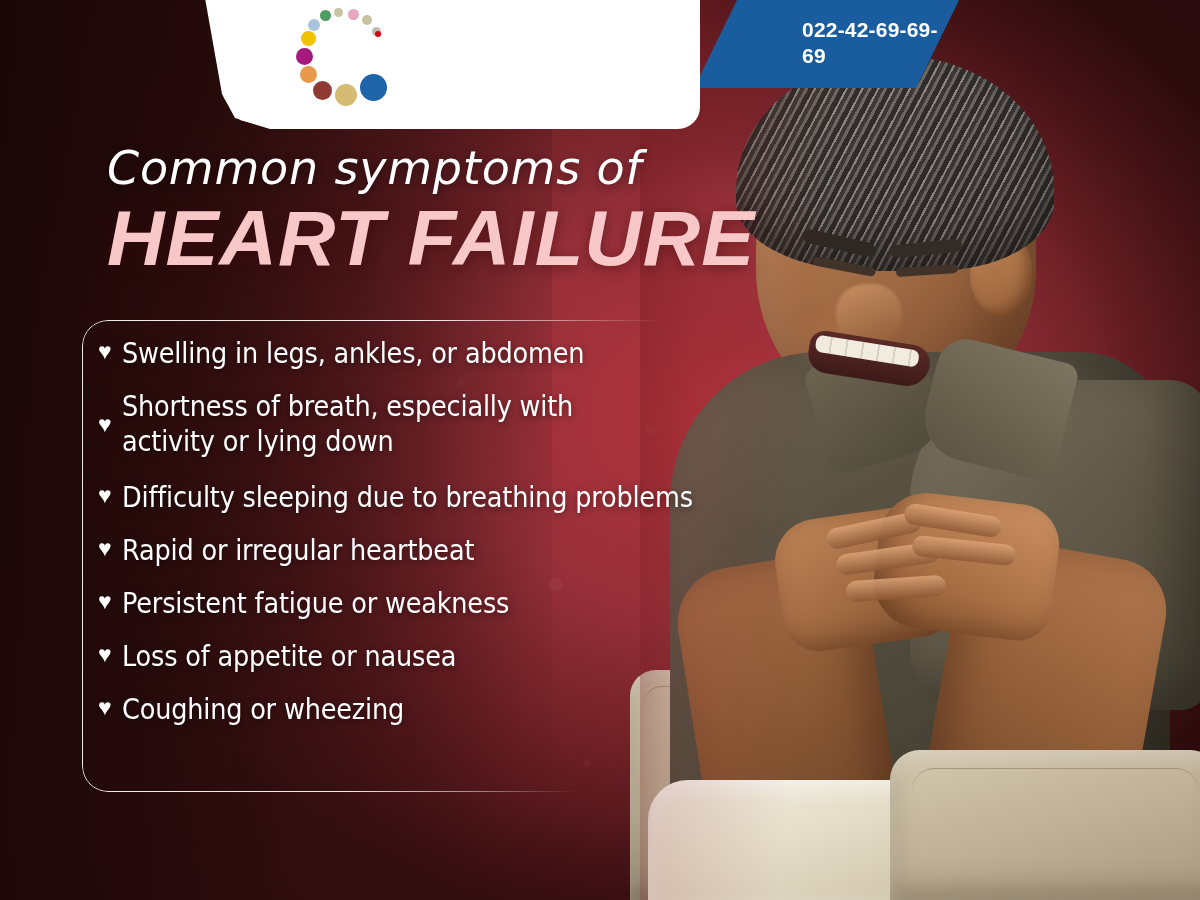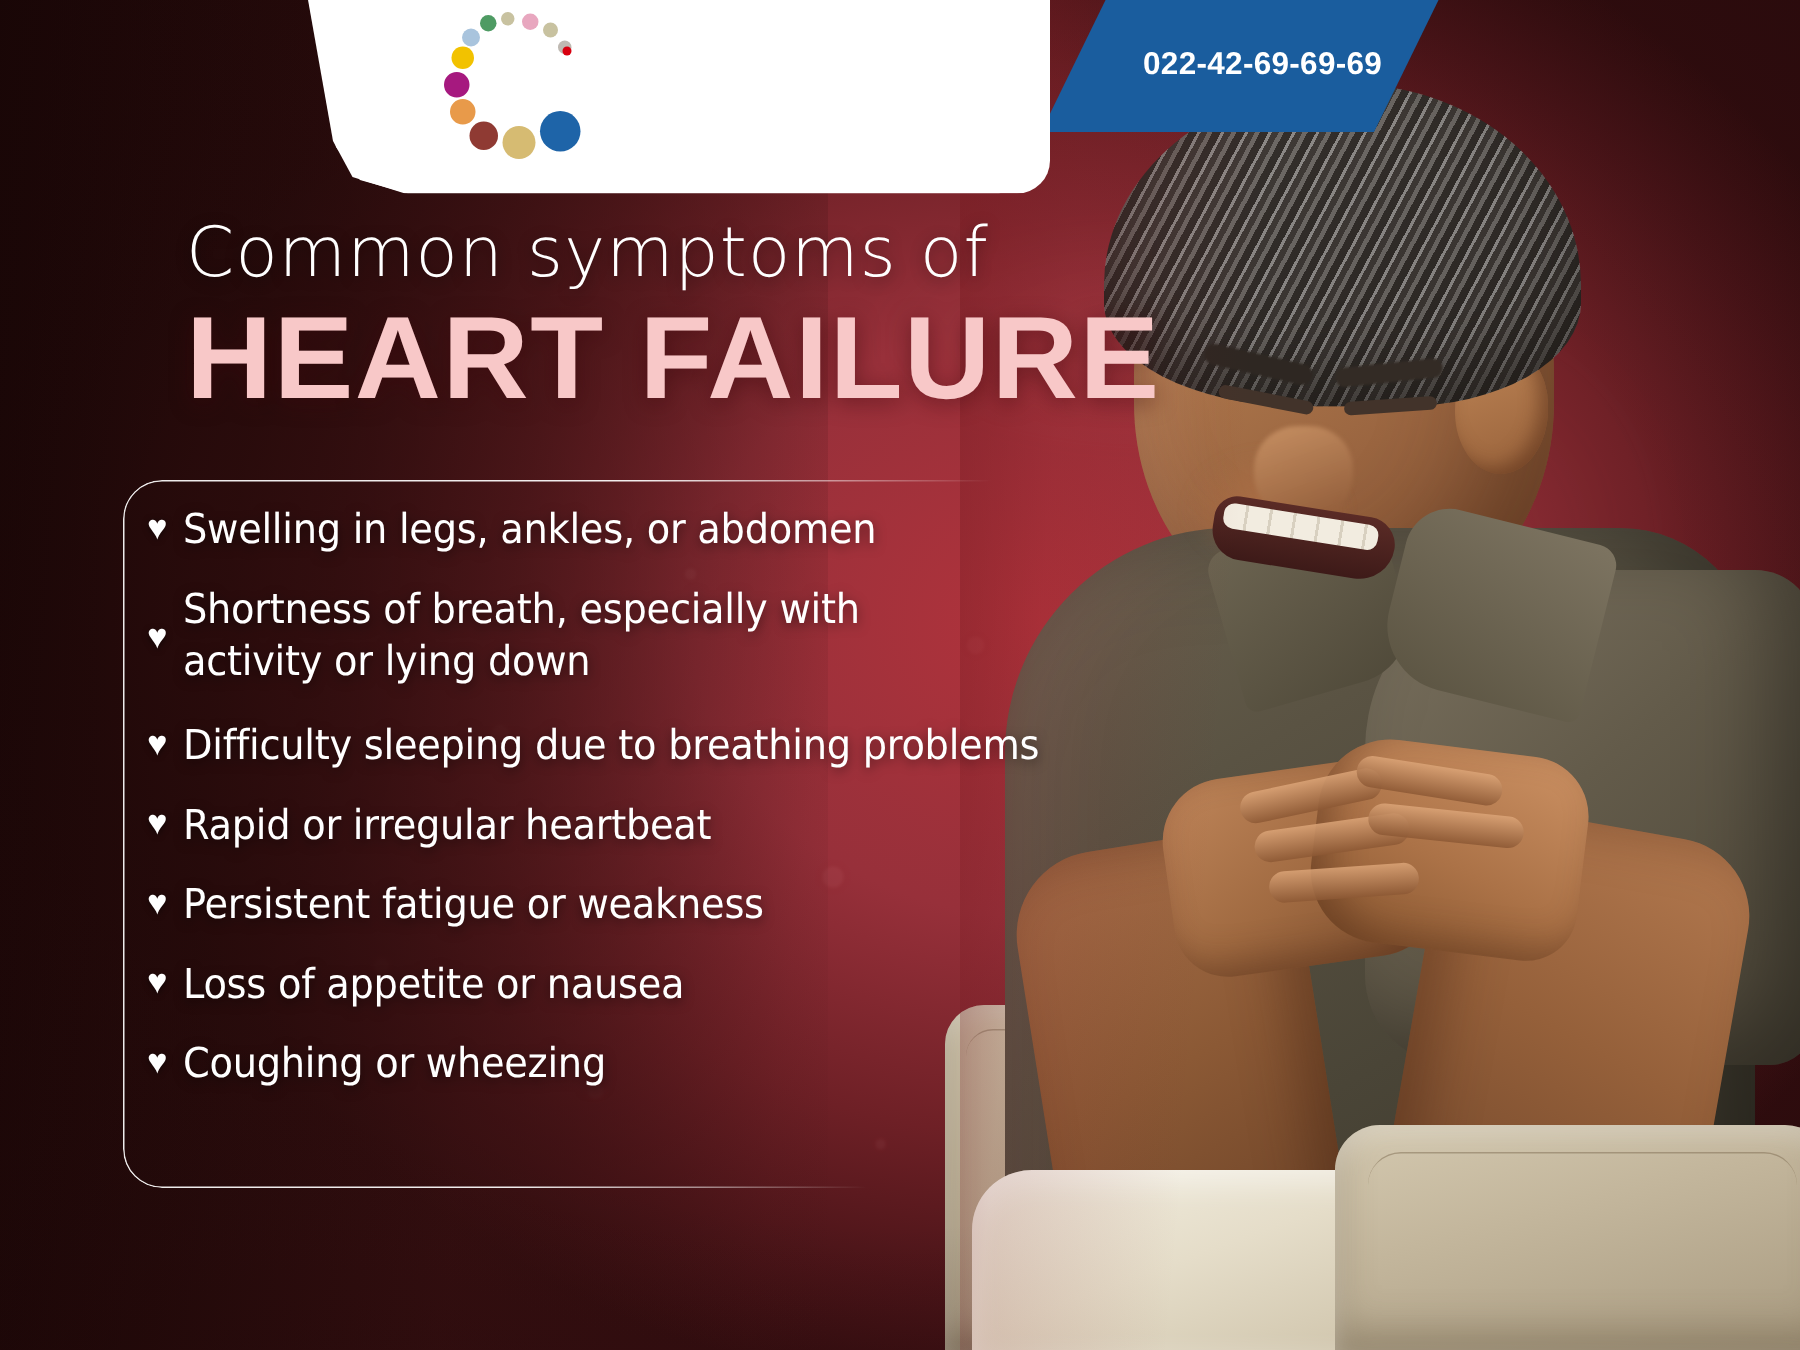--- a/index.html
+++ b/index.html
@@ -270,25 +270,25 @@
     background:#1a5d9e;
     clip-path:polygon(44px 0, 266px 0, 222px 90px, 0 90px);
     z-index:19;
     display:flex; flex-direction:column; justify-content:center;
     padding-left:68px;
   }
   .helpline-label{
     font-size:19px; color:#e8eff7; font-weight:400; letter-spacing:.4px; line-height:1.25;
   }
   .helpline-number{
-    font-size:21px; color:#ffffff; font-weight:700; letter-spacing:.2px; line-height:1.25;
-  }
-
-  
-  .headline{ position:absolute; left:124px; top:144px; z-index:15; }
+    font-size:21px; color:#ffffff; font-weight:700; letter-spacing:.2px; line-height:1.25;margin-left:40px;
+  }
+
+  
+  .headline{ position:absolute; left:107px; top:144px; z-index:15;font-style:italic; }
   .headline-small{
     font-family:"DejaVu Sans", sans-serif; font-weight:300;
     font-size:46px; color:#ffffff; letter-spacing:.8px; line-height:1.06;
     text-shadow:0 2px 10px rgba(0,0,0,.45);
   }
   .headline-big{
     font-family:"Liberation Sans", sans-serif; font-weight:700;
     font-size:78px; line-height:1.0; margin-top:6px;
     color:#f8c8c8; letter-spacing:1px;
     transform:scaleX(1.02); transform-origin:left center;

